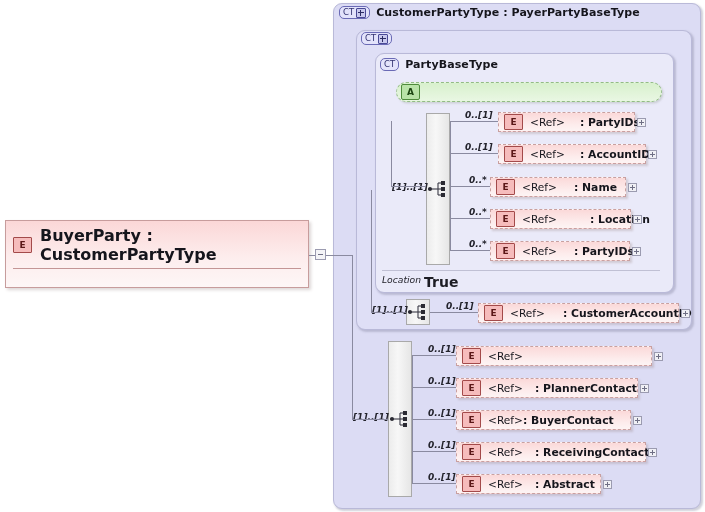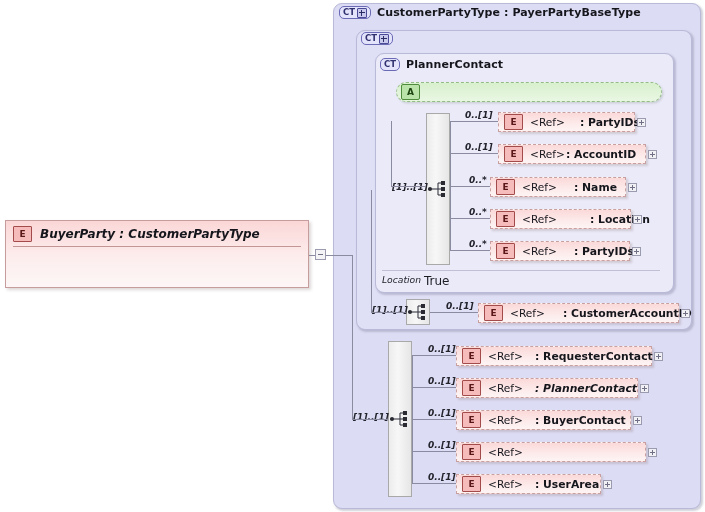--- a/index.html
+++ b/index.html
@@ -29,21 +29,21 @@
     font-size:11px;color:#15151c;font-weight:bold;letter-spacing:.1px;
   }
 
   
   .badge-ct{
     display:inline-flex;align-items:center;gap:2px;
     border:1.2px solid #6a6ab5;border-radius:5px;
     background:#e3e3fb;
     padding:0px 3px;height:13px;box-sizing:border-box;
   }
-  .badge-ct .lbl{font-size:8.5px;color:#31316f;font-weight:bold;line-height:11px;}
+  .badge-ct .lbl{font-size:8.5px;color:#31316f;font-weight:normal;line-height:11px;}
   .badge-ct .plus{
     width:8px;height:8px;border:1px solid #4a4a96;background:#c9c9ee;
     position:relative;display:inline-block;border-radius:1px;
   }
   .badge-ct .plus:before,.badge-ct .plus:after{
     content:"";position:absolute;background:#2c2c64;
   }
   .badge-ct .plus:before{left:1px;right:1px;top:3px;height:1px;}
   .badge-ct .plus:after{top:1px;bottom:1px;left:3px;width:1px;}
 
@@ -98,21 +98,21 @@
     height:1px;background:#6f6f85;}
 
   
   .root-el{
     position:absolute;box-sizing:border-box;
     background:linear-gradient(to bottom,#fbd7d7,#fdeded 55%,#fdf6f6);
     border:1px solid #c79c9c;
     box-shadow:2px 2px 3px rgba(150,130,130,.32);
   }
   .root-el .hdr{display:flex;align-items:center;gap:8px;padding:5px 0 0 7px;}
-  .root-el .hdr .t{font-size:12px;font-weight:bold;color:#15151c;font-style:italic;}
+  .root-el .hdr .t{font-size:16px;font-weight:bold;color:#15151c;}
   .root-el .rule{height:1px;background:#c49595;margin:4px 7px 0 7px;}
   .root-el .desc{
     font-size:9.1px;font-style:italic;color:#1d1d24;line-height:12.2px;
     padding:4px 8px 0 7px;
   }
 
   
   .seq-col{
     position:absolute;box-sizing:border-box;
     background:linear-gradient(to right,#ececec,#f7f7f7 40%,#e6e6e6);
@@ -127,21 +127,21 @@
 
   
   .card{
     position:absolute;font-size:9px;font-style:italic;color:#23232c;
     white-space:nowrap;font-weight:bold;
   }
 
   
   .abs-rule{position:absolute;height:1px;background:#c0c0d4;}
   .abs-lbl{position:absolute;font-size:9.2px;font-style:italic;color:#1d1d24;}
-  .abs-val{position:absolute;font-size:12px;font-weight:normal;color:#1d1d24;}
+  .abs-val{position:absolute;font-size:14px;font-weight:bold;color:#1d1d24;}
 </style>
 </head>
 <body>
 
 <div id="canvas">
 
   <div class="ctbox lvl1" style="left:333px;top:3px;width:368px;height:506px;"></div>
 
   <div class="ct-head" style="left:339px;top:6px;">
     <span class="badge-ct">
@@ -159,21 +159,21 @@
       <span class="plus"></span>
     </span>
   </div>
 
   <div class="ctbox lvl3" style="left:375px;top:53px;width:299px;height:240px;"></div>
 
   <div class="ct-head" style="left:380px;top:58px;">
     <span class="badge-ct">
       <span class="lbl">CT</span>
     </span>
-    <span class="ct-title">PlannerContact</span>
+    <span class="ct-title">PartyBaseType</span>
   </div>
 
   <div class="attr-box" style="left:396px;top:82px;width:266px;height:20px;">
     <span class="badge-a">A</span>
   </div>
 
   <div class="abs-rule" style="left:382px;top:270px;width:278px;"></div>
   <div class="abs-lbl" style="left:382px;top:274px;">Location</div>
   <div class="abs-val" style="left:424px;top:274px;">True</div>
 
@@ -203,21 +203,21 @@
     <span class="el-ref">&lt;Ref&gt;</span>
     <span class="el-name" style="left:81px;">: PartyIDs</span>
   </div>
   <div class="expand" style="left:637px;top:118px;"></div>
 
   <div class="ln lnh" style="left:450px;top:153px;width:48px;"></div>
   <div class="card" style="left:465px;top:142px;">0..[1]</div>
   <div class="el-box" style="left:498px;top:144px;width:148px;height:20px;">
     <span class="badge-e">E</span>
     <span class="el-ref">&lt;Ref&gt;</span>
-    <span class="el-name" style="left:67px;">: AccountID</span>
+    <span class="el-name" style="left:81px;">: AccountID</span>
   </div>
   <div class="expand" style="left:648px;top:150px;"></div>
 
   <div class="ln lnh" style="left:450px;top:186px;width:40px;"></div>
   <div class="card" style="left:469px;top:175px;">0..*</div>
   <div class="el-box" style="left:490px;top:177px;width:136px;height:20px;">
     <span class="badge-e">E</span>
     <span class="el-ref">&lt;Ref&gt;</span>
     <span class="el-name" style="left:83px;">: Name</span>
   </div>
@@ -286,56 +286,56 @@
   <div class="ln lnv" style="left:352px;top:256px;height:163px;"></div>
   <div class="ln lnh" style="left:352px;top:419px;width:36px;"></div>
 
   <div class="ln lnv" style="left:412px;top:355px;height:128px;"></div>
 
   <div class="ln lnh" style="left:412px;top:355px;width:44px;"></div>
   <div class="card" style="left:428px;top:344px;">0..[1]</div>
   <div class="el-box" style="left:456px;top:346px;width:196px;height:20px;">
     <span class="badge-e">E</span>
     <span class="el-ref">&lt;Ref&gt;</span>
-    <span class="el-name" style="left:78px;">: RequesterContact</span>
   </div>
   <div class="expand" style="left:654px;top:352px;"></div>
 
   <div class="ln lnh" style="left:412px;top:387px;width:44px;"></div>
   <div class="card" style="left:428px;top:376px;">0..[1]</div>
   <div class="el-box" style="left:456px;top:378px;width:182px;height:20px;">
     <span class="badge-e">E</span>
     <span class="el-ref">&lt;Ref&gt;</span>
-    <span class="el-name" style="left:78px;font-style:italic;">: PlannerContact</span>
+    <span class="el-name" style="left:78px;">: PlannerContact</span>
   </div>
   <div class="expand" style="left:640px;top:384px;"></div>
 
   <div class="ln lnh" style="left:412px;top:419px;width:44px;"></div>
   <div class="card" style="left:428px;top:408px;">0..[1]</div>
   <div class="el-box" style="left:456px;top:410px;width:175px;height:20px;">
     <span class="badge-e">E</span>
     <span class="el-ref">&lt;Ref&gt;</span>
-    <span class="el-name" style="left:78px;">: BuyerContact</span>
+    <span class="el-name" style="left:66px;">: BuyerContact</span>
   </div>
   <div class="expand" style="left:633px;top:416px;"></div>
 
   <div class="ln lnh" style="left:412px;top:451px;width:44px;"></div>
   <div class="card" style="left:428px;top:440px;">0..[1]</div>
   <div class="el-box" style="left:456px;top:442px;width:190px;height:20px;">
     <span class="badge-e">E</span>
     <span class="el-ref">&lt;Ref&gt;</span>
+    <span class="el-name" style="left:78px;">: ReceivingContact</span>
   </div>
   <div class="expand" style="left:648px;top:448px;"></div>
 
   <div class="ln lnh" style="left:412px;top:483px;width:44px;"></div>
   <div class="card" style="left:428px;top:472px;">0..[1]</div>
   <div class="el-box" style="left:456px;top:474px;width:145px;height:20px;">
     <span class="badge-e">E</span>
     <span class="el-ref">&lt;Ref&gt;</span>
-    <span class="el-name" style="left:78px;">: UserArea</span>
+    <span class="el-name" style="left:78px;">: Abstract</span>
   </div>
   <div class="expand" style="left:603px;top:480px;"></div>
 
   <div class="root-el" style="left:5px;top:220px;width:304px;height:68px;">
     <div class="hdr">
       <span class="badge-e">E</span>
       <span class="t">BuyerParty : CustomerPartyType</span>
     </div>
     <div class="rule"></div>
   </div>

